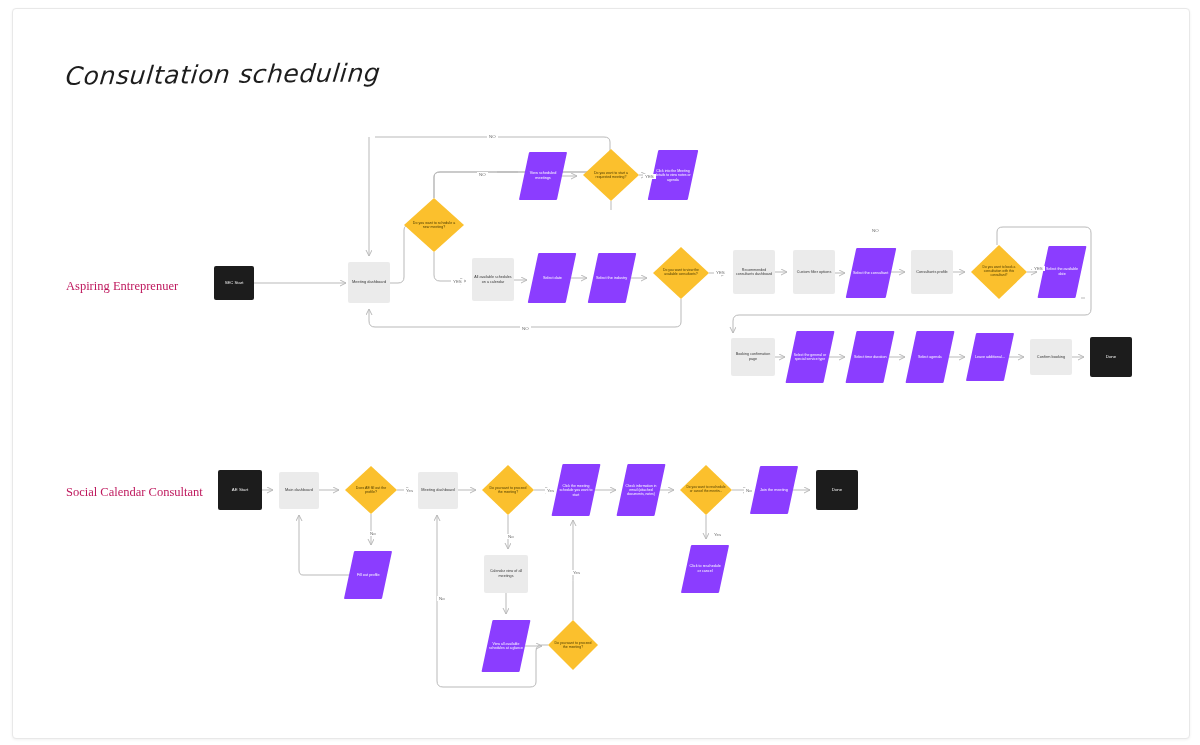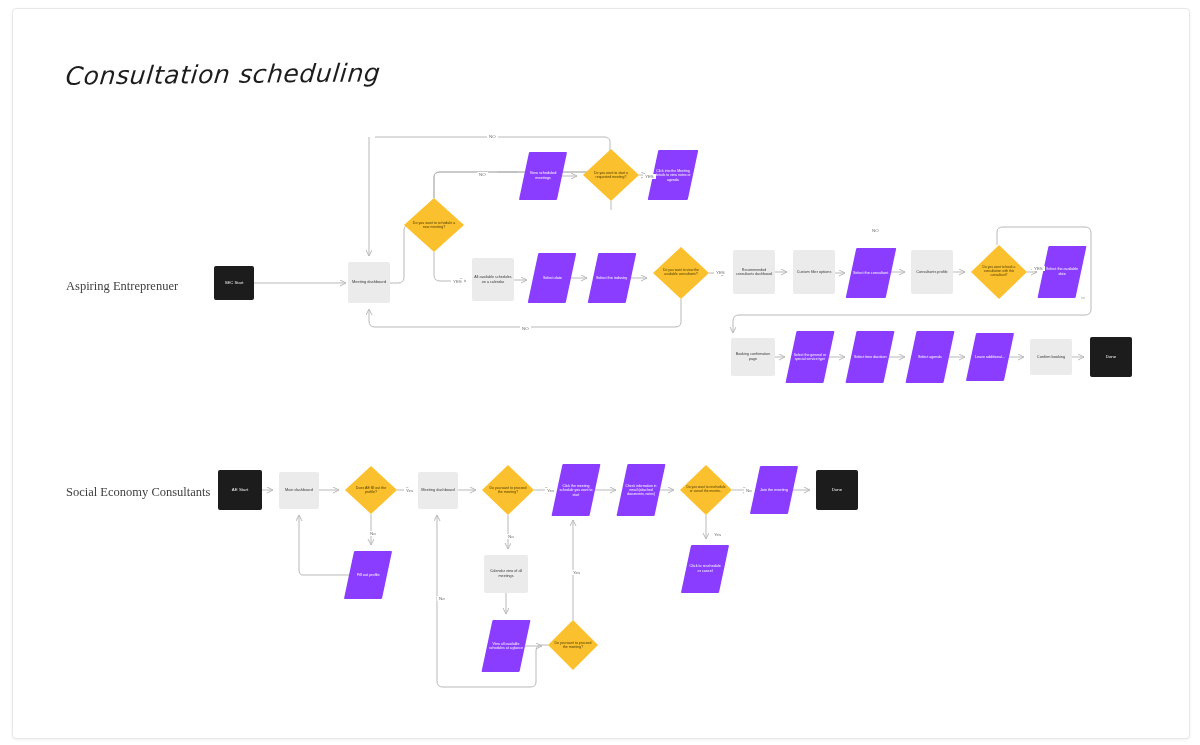--- a/index.html
+++ b/index.html
@@ -3,21 +3,21 @@
 <meta charset="utf-8">
 <style>
   html,body{margin:0;padding:0;background:#ffffff;}
   body{font-family:"Liberation Sans",sans-serif;}
   #canvas{position:relative;width:1200px;height:745px;background:#fff;overflow:hidden;}
   #board{position:absolute;left:12px;top:8px;width:1176px;height:729px;background:#fff;
          border:1px solid #e8e8e8;border-radius:4px;box-shadow:0 1px 3px rgba(0,0,0,.06);}
   #title{position:absolute;left:66px;top:60px;font-family:"DejaVu Sans",sans-serif;
          font-size:25px;font-style:italic;font-weight:400;color:#1d1d1d;letter-spacing:.6px;
          transform:skewX(-6deg) rotate(-.6deg);}
-  .lane-label{position:absolute;font-family:"Liberation Serif",serif;font-size:12.5px;color:#404040;white-space:nowrap;}
+  .lane-label{position:absolute;font-family:"Liberation Serif",serif;font-size:12.5px;color:#be185d;white-space:nowrap;}
   #svgwrap{position:absolute;left:0;top:0;width:1200px;height:745px;}
   .node{position:absolute;box-sizing:border-box;display:flex;align-items:center;
         justify-content:center;text-align:center;}
   .node .txt{display:block;line-height:1.22;padding:1px 2px;overflow:hidden;
              word-break:break-word;}
   .n-term{background:#1c1c1c;color:#f2f2f2;border-radius:2px;}
   .n-proc{background:#ebebeb;color:#3a3a3a;border-radius:2px;}
   .n-io{background:#8b3dff;color:#ffffff;transform:skewX(-12deg);border-radius:1px;}
   .n-io .txt{transform:skewX(12deg);}
   .n-dec{background:transparent;color:#4a3a00;}
@@ -29,21 +29,21 @@
 </style>
 </head>
 <body>
 
 <div id="canvas">
   <div id="board"></div>
 
   <div id="title">Consultation scheduling</div>
 
   <div class="lane-label" style="left:66px;top:279px;">Aspiring Entreprenuer</div>
-  <div class="lane-label" style="left:66px;top:485px;">Social Economy Consultants</div>
+  <div class="lane-label" style="left:66px;top:485px;">Social Calendar Consultant</div>
 
   <svg id="svgwrap">
     <defs>
       <marker id="ar" markerWidth="7" markerHeight="7" refX="6" refY="3" orient="auto">
         <path d="M0,0 L6,3 L0,6" fill="none" stroke="#b9b9b9" stroke-width="1"></path>
       </marker>
     </defs>
     <g fill="none" stroke="#b9b9b9" stroke-width="1" marker-end="url(#ar)">
 
       <path d="M254,283 L346,283"></path>

